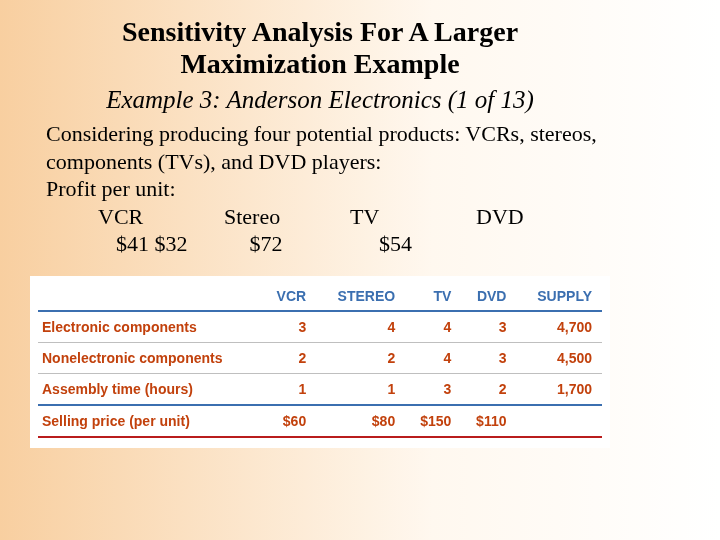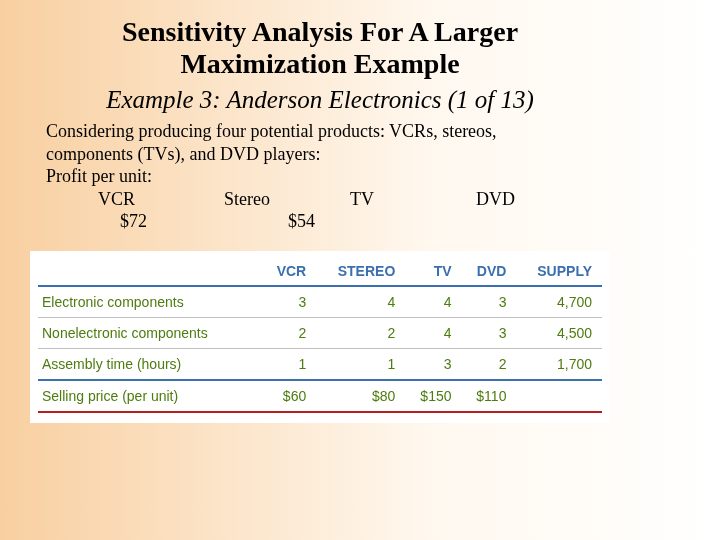--- a/index.html
+++ b/index.html
@@ -24,21 +24,21 @@
     line-height: 1.15;
     margin: 4px 60px 6px 60px;
   }
   .subtitle {
     text-align: center;
     font-style: italic;
     font-size: 25px;
     margin: 0 20px 6px 20px;
   }
   .body {
-    font-size: 18px;
+    font-size: 22px;
     line-height: 1.25;
     margin: 0 8px;
   }
   .indent1 { margin-left: 8px; }
   .profit-row1, .profit-row2 {
     display: flex;
     margin-left: 60px;
   }
   .profit-row1 span { width: 150px; }
   .profit-row2 span { width: 150px; }
@@ -61,21 +61,22 @@
     font-weight: bold;
     text-align: right;
     padding: 6px 10px 6px 4px;
     border-bottom: 2px solid #3b6fb0;
   }
   thead th:first-child { text-align: left; width: 210px; }
   tbody td {
     text-align: right;
     padding: 7px 10px 7px 4px;
     border-bottom: 1px solid #bfbfbf;
-    color: #4d7c0f;
+    color: #c2410c;
+    font-weight: bold;
   }
   tbody td:first-child { text-align: left; }
   tbody tr.sell td {
     border-top: 2px solid #3b6fb0;
     border-bottom: 2px solid #b91c1c;
   }
   tbody tr.sell td.nosupply { }
 </style>
 </head>
 <body>
@@ -94,20 +95,21 @@
     <div class="indent1">components (TVs), and DVD players:</div>
     <div class="indent1">Profit per unit:</div>
 
     <div class="profit-row1">
       <span>VCR</span>
       <span>Stereo</span>
       <span>TV</span>
       <span>DVD</span>
     </div>
     <div class="profit-row2">
+      <span class="vcr-vals" style="margin-left:18px">$41   $32</span>
       <span style="margin-left:22px">$72</span>
       <span style="margin-left:18px">$54</span>
       <span></span>
     </div>
   </div>
 
   <div class="table-wrap">
     <table>
       <thead>
         <tr>

